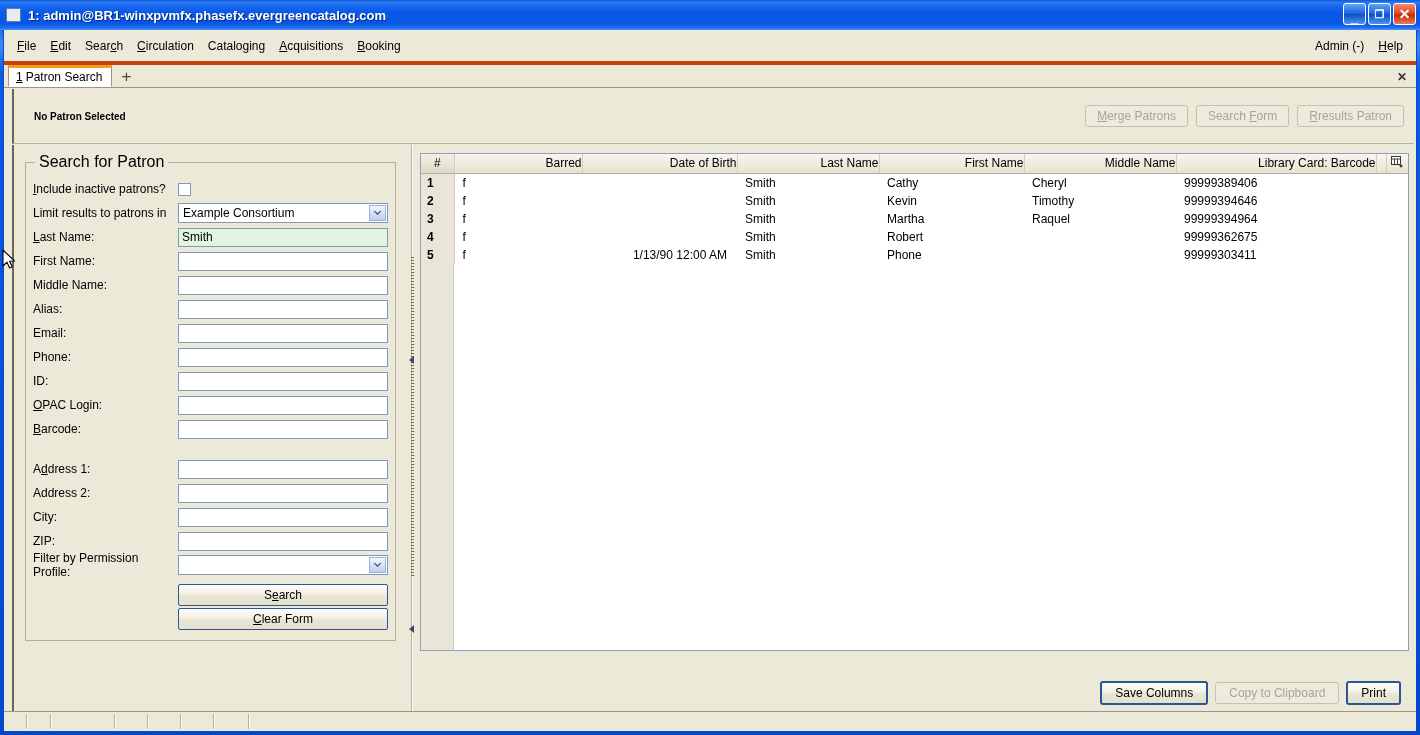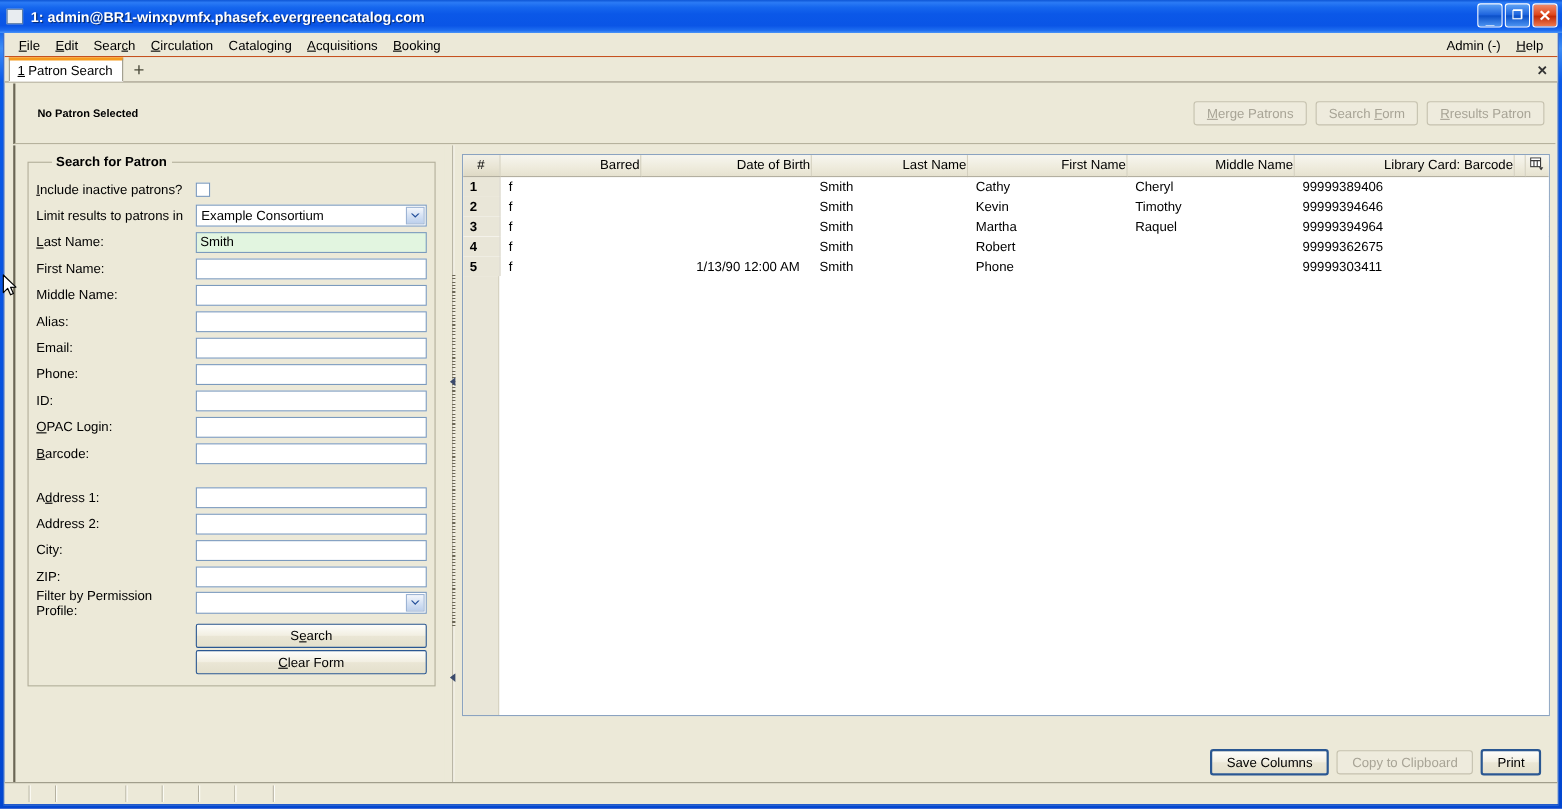--- a/index.html
+++ b/index.html
@@ -71,25 +71,25 @@
     flex: 1; margin: 0 3px 3px 3px;
     background: #ece9d8;
     display: flex; flex-direction: column;
     border: 1px solid #0a4bcb;
     border-top: none;
     overflow: hidden;
   }
 
   
   #menubar {
-    height: 22px; flex: none;
+    height: 35px; flex: none;
     background: #ece9d8;
     display: flex; align-items: center;
     padding: 0 6px;
-    border-bottom: 1px solid #c2410c;
+    border-bottom: 4px solid #c2410c;
   }
   .menu-item {
     padding: 2px 7px; font-size: 12px; cursor: default; white-space: nowrap;
   }
   #menubar .spacer { flex: 1; }
   .menu-item u { text-decoration: underline; }
 
   
   #tabstrip {
     height: 23px; flex: none;
@@ -166,22 +166,22 @@
   }
 
   
   .groupbox {
     border: 1px solid #b2ae9a;
     padding: 6px 7px 9px 7px;
     position: relative;
     margin-right: 9px;
   }
   .groupbox > legend {
-    font-weight: bold; font-size: 12px;
-    padding: 0 4px; margin-left: 14px;
+    font-weight: normal; font-size: 16px;
+    padding: 0 4px; margin-left: 2px;
   }
   .frow {
     display: flex; align-items: center;
     height: 24px;
   }
   .frow.gap { height: 16px; }
   .flabel { width: 145px; flex: none; font-size: 12px; }
   .flabel u { text-decoration: underline; }
   .finput {
     flex: 1; height: 19px;

